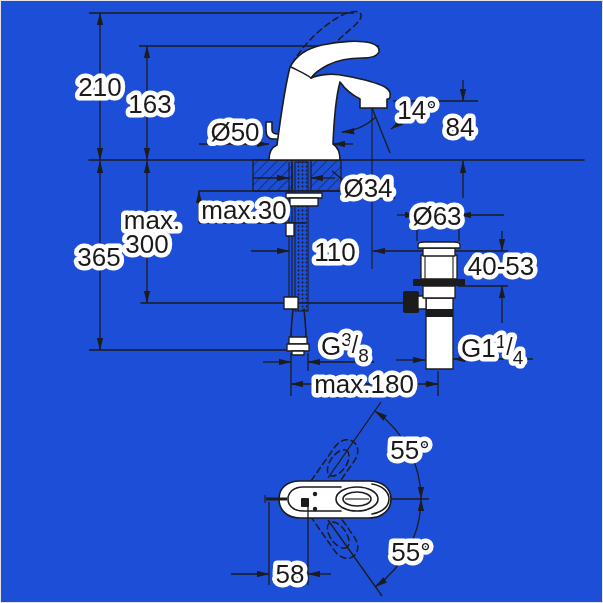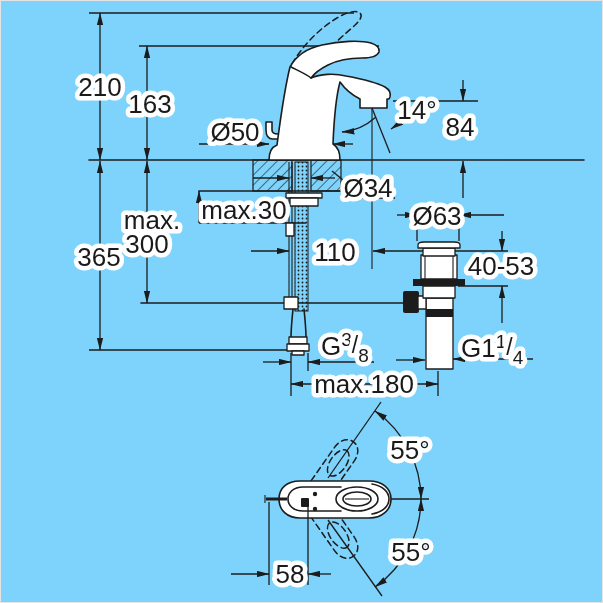--- a/index.html
+++ b/index.html
@@ -1,16 +1,16 @@
 <!DOCTYPE html>
 <html><head>
 <meta charset="utf-8">
 <style>
   html,body{margin:0;padding:0;background:#fff;}
-  .frame{width:603px;height:603px;background:#7dd3fc;border:1px solid #e4e4e4;box-sizing:border-box;overflow:hidden;}
+  .frame{width:603px;height:603px;background:#1d4ed8;border:1px solid #e4e4e4;box-sizing:border-box;overflow:hidden;}
   svg{display:block;}
   .ln{stroke:#1c1c1c;stroke-width:1.3;fill:none;stroke-linecap:butt;}
   .dl{stroke:#1c1c1c;stroke-width:1.6;fill:none;stroke-linejoin:round;stroke-linecap:round;}
   .thin{stroke:#1c1c1c;stroke-width:1.1;fill:none;}
   .wf{fill:#ffffff;stroke:#1c1c1c;stroke-width:1.6;stroke-linejoin:round;}
   .wf2{fill:#ffffff;stroke:#1c1c1c;stroke-width:1.3;stroke-linejoin:round;}
   .bk{fill:#1c1c1c;stroke:none;}
   .dash{stroke:#1c1c1c;stroke-width:1.5;fill:none;stroke-dasharray:6 4;stroke-linecap:round;}
   .lbl{font-family:"Liberation Sans","DejaVu Sans",sans-serif;font-size:26px;fill:#1a1a1a;
        paint-order:stroke;stroke:#ffffff;stroke-width:9px;stroke-linejoin:round;}

